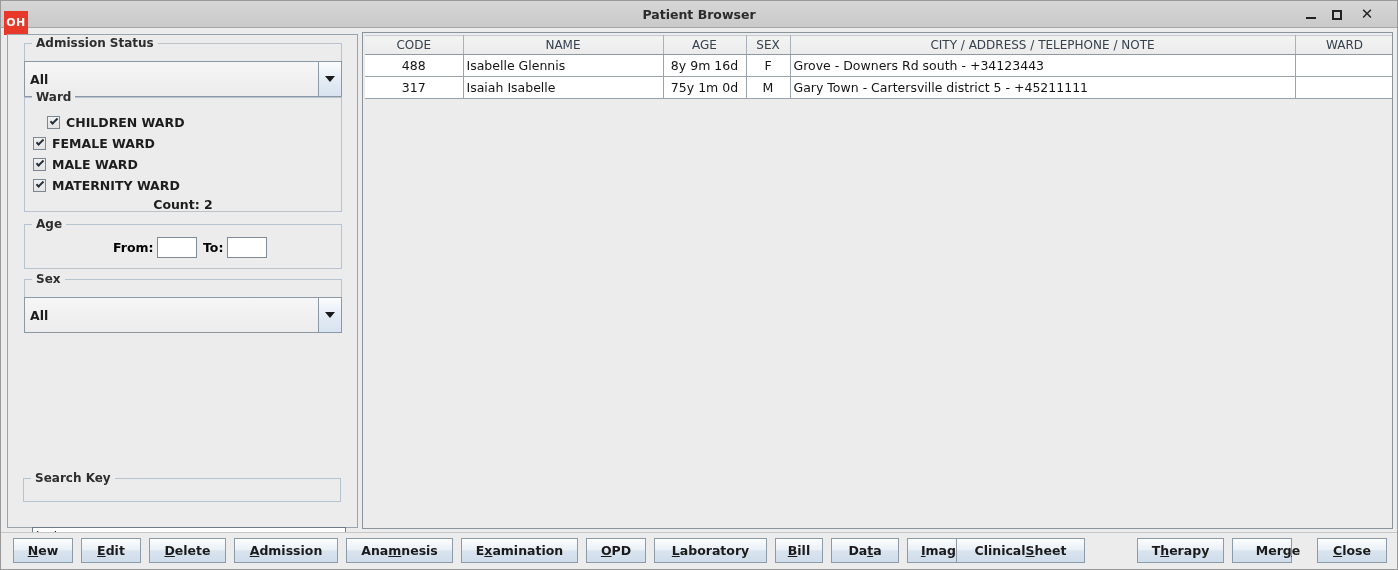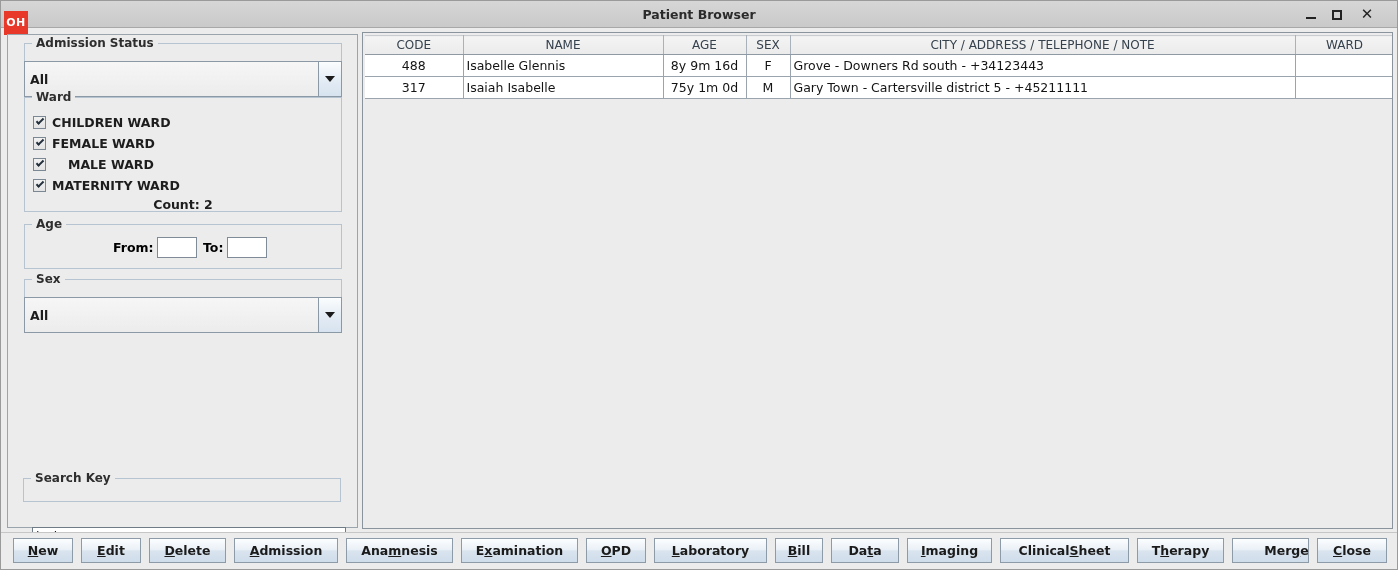--- a/index.html
+++ b/index.html
@@ -275,33 +275,33 @@
     <div class="combo" style="left:16px; top:26px; width:318px;">
       <div class="combo-value">All</div>
       <div class="combo-arrow">
         <span class="arrow-tri"></span>
       </div>
     </div>
 
     <div class="group" style="left:16px; top:62px; width:318px; height:115px;">
       <div class="group-title">Ward</div>
 
-      <div class="cbrow" style="top:15px;">
+      <div class="cbrow" style="top:15px;margin-left:14px;">
         <span class="cbox">
             <span class="tick"></span>
           </span>
         <span class="cblabel">CHILDREN WARD</span>
       </div>
       <div class="cbrow" style="top:36px;">
         <span class="cbox">
             <span class="tick"></span>
           </span>
         <span class="cblabel">FEMALE WARD</span>
       </div>
-      <div class="cbrow" style="top:57px;gap:16px;">
+      <div class="cbrow" style="top:57px;">
         <span class="cbox">
             <span class="tick"></span>
           </span>
         <span class="cblabel">MALE WARD</span>
       </div>
       <div class="cbrow" style="top:78px;">
         <span class="cbox">
             <span class="tick"></span>
           </span>
         <span class="cblabel">MATERNITY WARD</span>
@@ -418,31 +418,31 @@
       </div>
     <div class="btn" style="left:830px;  width:68px;">
         <span>Da</span>
         <u>t</u>
         <span>a</span>
       </div>
     <div class="btn" style="left:906px;  width:85px;">
         <u>I</u>
         <span>maging</span>
       </div>
-    <div class="btn" style="left:999px;  width:129px;">
+    <div class="btn" style="left:955px;  width:129px;">
         <span>Clinical </span>
         <u>S</u>
         <span>heet</span>
       </div>
     <div class="btn" style="left:1136px; width:87px;">
         <span>T</span>
         <u>h</u>
         <span>erapy</span>
       </div>
-    <div class="btn" style="left:1231px; width:77px;padding-left:32px;">
+    <div class="btn" style="left:1231px; width:60px;padding-left:32px;">
         <span>Mer</span>
         <u>g</u>
         <span>e</span>
       </div>
     <div class="btn" style="left:1316px; width:70px;">
         <u>C</u>
         <span>lose</span>
       </div>
   </div>
 

